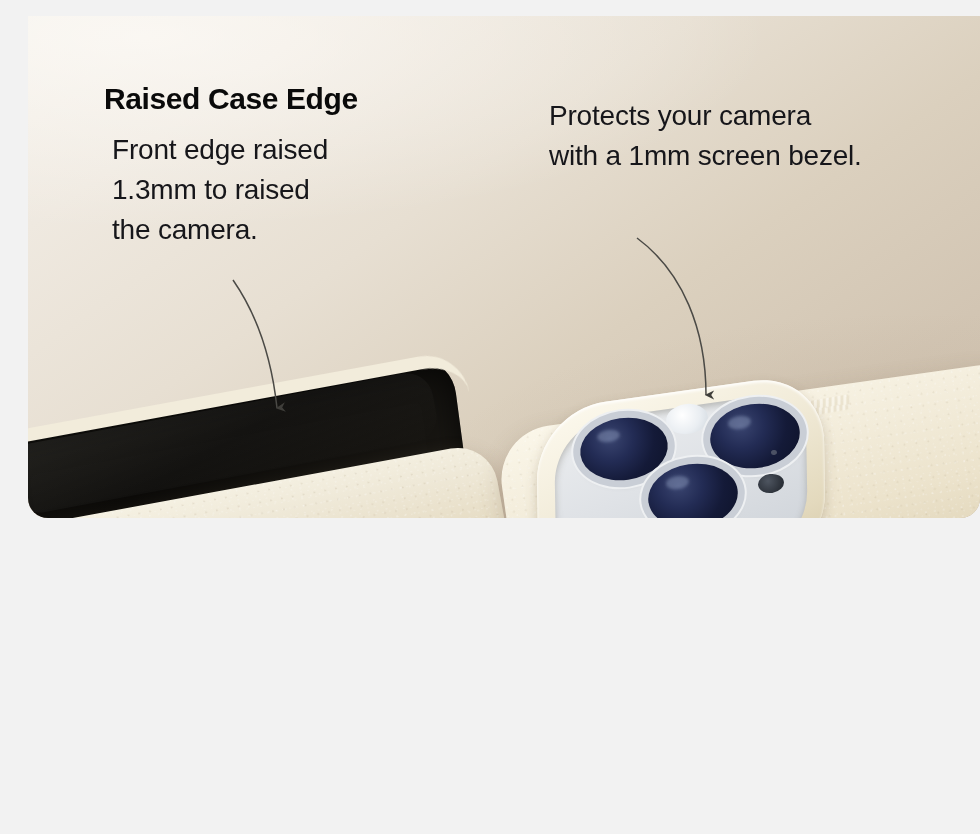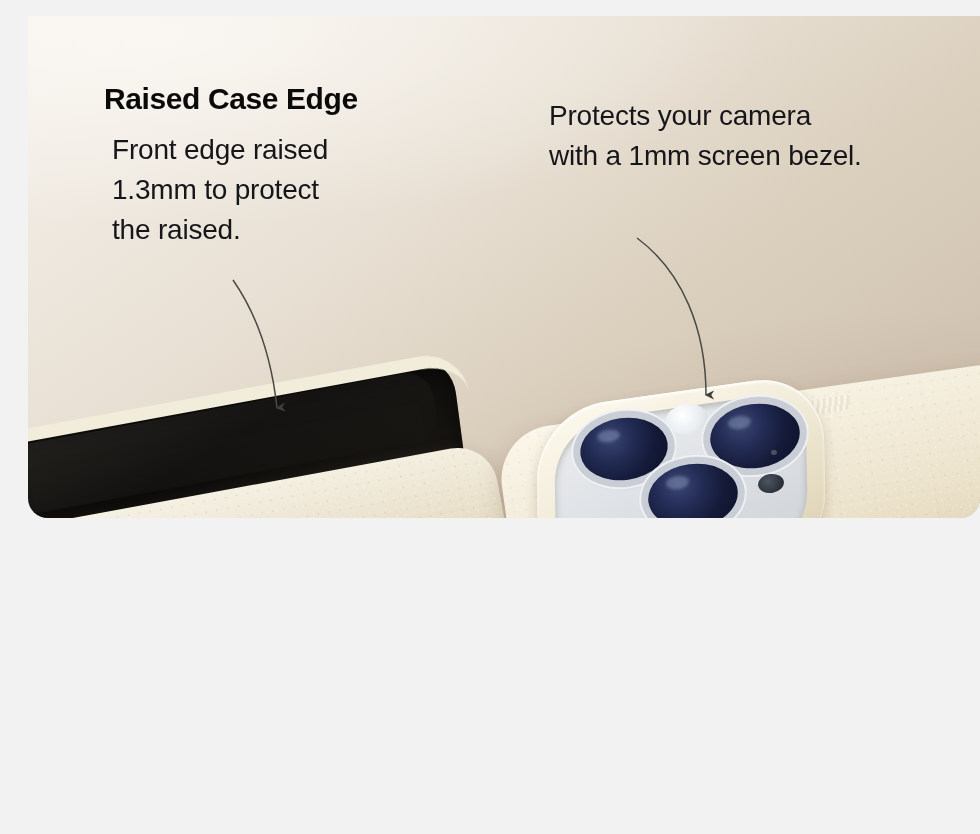--- a/index.html
+++ b/index.html
@@ -418,22 +418,22 @@
       </marker>
     </defs>
     <path d="M233,264 C258,300 272,346 277,392" fill="none" stroke="#4b4a46" stroke-width="1.5" marker-end="url(#arrowhead)"></path>
     <path d="M637,222 C683,256 706,314 706,379" fill="none" stroke="#4b4a46" stroke-width="1.5" marker-end="url(#arrowhead)"></path>
   </svg>
 
   <div class="callout" id="callout-left">
     <h2 class="callout-title">Raised Case Edge</h2>
     <p class="callout-body">
       <span>Front edge raised</span>
-      <span>1.3mm to protect</span>
-      <span>the raised.</span>
+      <span>1.3mm to raised</span>
+      <span>the camera.</span>
     </p>
   </div>
 
   <div class="callout" id="callout-right">
     <p class="callout-body">
       <span>Protects your camera</span>
       <span>with a 1mm screen bezel.</span>
     </p>
   </div>
 

